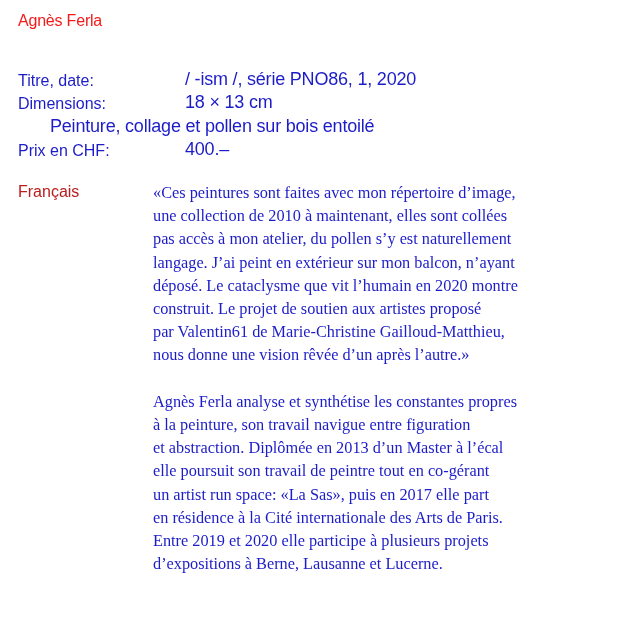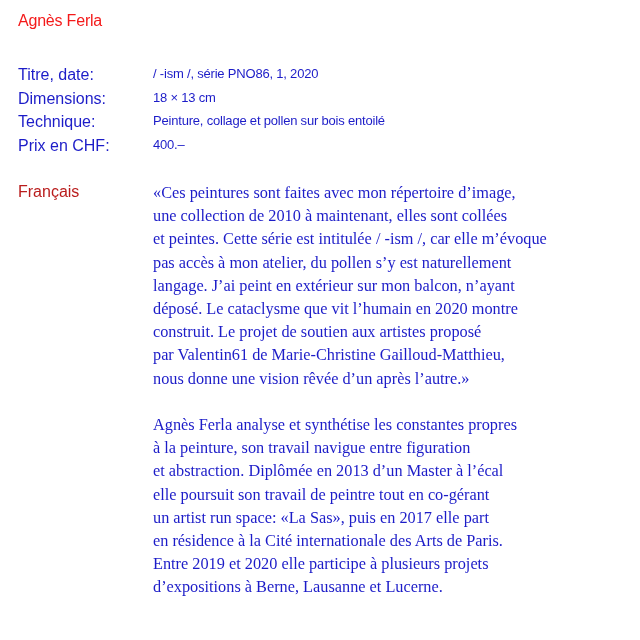--- a/index.html
+++ b/index.html
@@ -1,58 +1,56 @@
 <!DOCTYPE html>
 <html><head>
 <meta charset="utf-8">
 <style>
   html, body { margin: 0; padding: 0; background: #ffffff; }
   body { width: 640px; height: 640px; position: relative; overflow: hidden;
          font-family: "Liberation Sans", "DejaVu Sans", sans-serif; }
   .title { position: absolute; left: 18px; top: 12px; font-size: 16px; color: #f41a1a; letter-spacing: -0.2px; }
   .meta { position: absolute; left: 18px; top: 66px; }
-  .meta-row { display: flex; height: 23.5px; align-items: flex-start; }
+  .meta-row { display: flex; height: 23.5px; align-items: flex-end; }
   .meta-label { width: 135px; font-size: 16px; color: #1c1cc8; }
-  .meta-value { font-size: 13px; color: #1c1cc8; letter-spacing: -0.2px; white-space: nowrap; }
+  .meta-value { font-size: 18px; color: #1c1cc8; letter-spacing: -0.2px; white-space: nowrap; margin-left: 32px; }
   .lang { position: absolute; left: 18px; top: 183px; font-size: 16px; color: #b91c1c; }
   .body { position: absolute; left: 153px; top: 181px; width: 480px; color: #1c1cc8; font-size: 16.3px; line-height: 23.2px; }
   .line { white-space: nowrap; font-family: Liberation Serif, serif; }
   .para2 { margin-top: 23.2px; }
 </style>
 </head>
 <body>
 
 <div class="title">Agnès Ferla</div>
 
 <div class="meta">
   <div class="meta-row">
     <span class="meta-label">Titre, date:</span>
     <span class="meta-value">/ -ism /, série PNO86, 1, 2020</span>
   </div>
   <div class="meta-row">
     <span class="meta-label">Dimensions:</span>
     <span class="meta-value">18 × 13 cm</span>
   </div>
   <div class="meta-row">
-    <span class="meta-label">Technique:</span>
     <span class="meta-value">Peinture, collage et pollen sur bois entoilé</span>
   </div>
   <div class="meta-row">
     <span class="meta-label">Prix en CHF:</span>
     <span class="meta-value">400.–</span>
   </div>
 </div>
 
 <div class="lang">Français</div>
 
 <div class="body">
   <div class="para1">
     <div class="line">«Ces peintures sont faites avec mon répertoire d’image,</div>
     <div class="line">une collection de 2010 à maintenant, elles sont collées</div>
-    <div class="line">et peintes. Cette série est intitulée / -ism /, car elle m’évoque</div>
     <div class="line">pas accès à mon atelier, du pollen s’y est naturellement</div>
     <div class="line">langage. J’ai peint en extérieur sur mon balcon, n’ayant</div>
     <div class="line">déposé. Le cataclysme que vit l’humain en 2020 montre</div>
     <div class="line">construit. Le projet de soutien aux artistes proposé</div>
     <div class="line">par Valentin61 de Marie-Christine Gailloud-Matthieu,</div>
     <div class="line">nous donne une vision rêvée d’un après l’autre.»</div>
   </div>
   <div class="para2">
     <div class="line">Agnès Ferla analyse et synthétise les constantes propres</div>
     <div class="line">à la peinture, son travail navigue entre figuration</div>

